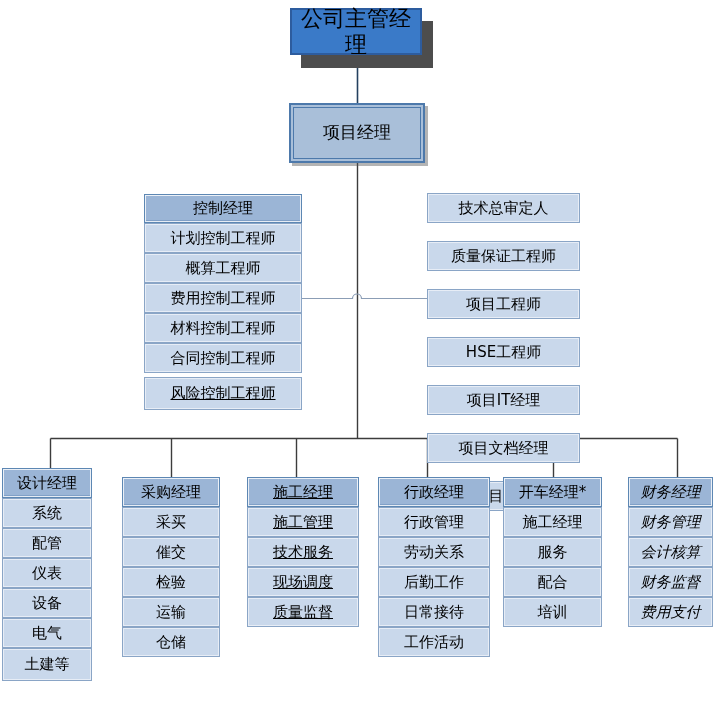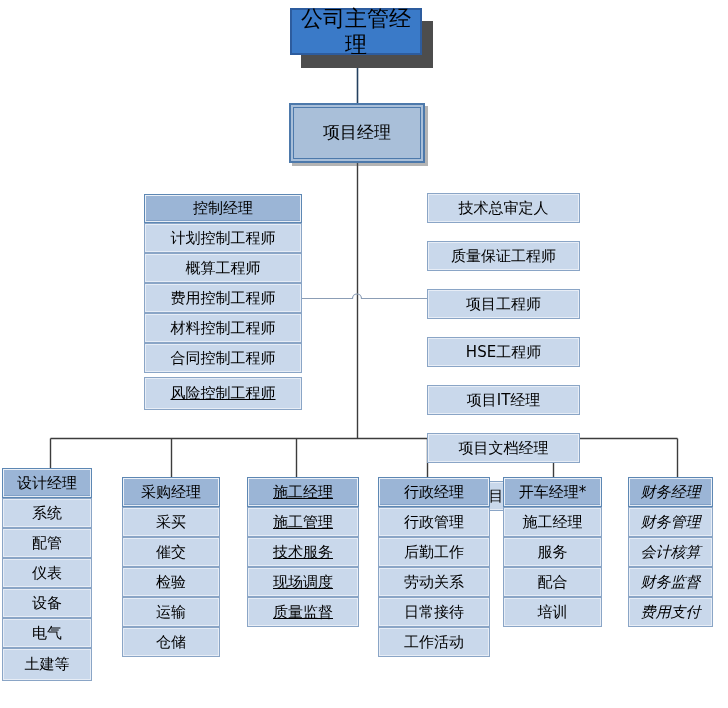--- a/index.html
+++ b/index.html
@@ -109,22 +109,22 @@
     <div class="cell hdr">施工经理</div>
     <div class="cell item">施工管理</div>
     <div class="cell item">技术服务</div>
     <div class="cell item">现场调度</div>
     <div class="cell item">质量监督</div>
   </div>
 
   <div class="col" style="left:378px;top:477px;width:112px;">
     <div class="cell hdr">行政经理</div>
     <div class="cell item">行政管理</div>
+    <div class="cell item">劳动关系</div>
     <div class="cell item">后勤工作</div>
-    <div class="cell item">劳动关系</div>
     <div class="cell item">日常接待</div>
     <div class="cell item">工作活动</div>
   </div>
 
   <div class="col" style="left:503px;top:477px;width:99px;">
     <div class="cell hdr">开车经理*</div>
     <div class="cell item">施工经理</div>
     <div class="cell item">服务</div>
     <div class="cell item">配合</div>
     <div class="cell item">培训</div>

